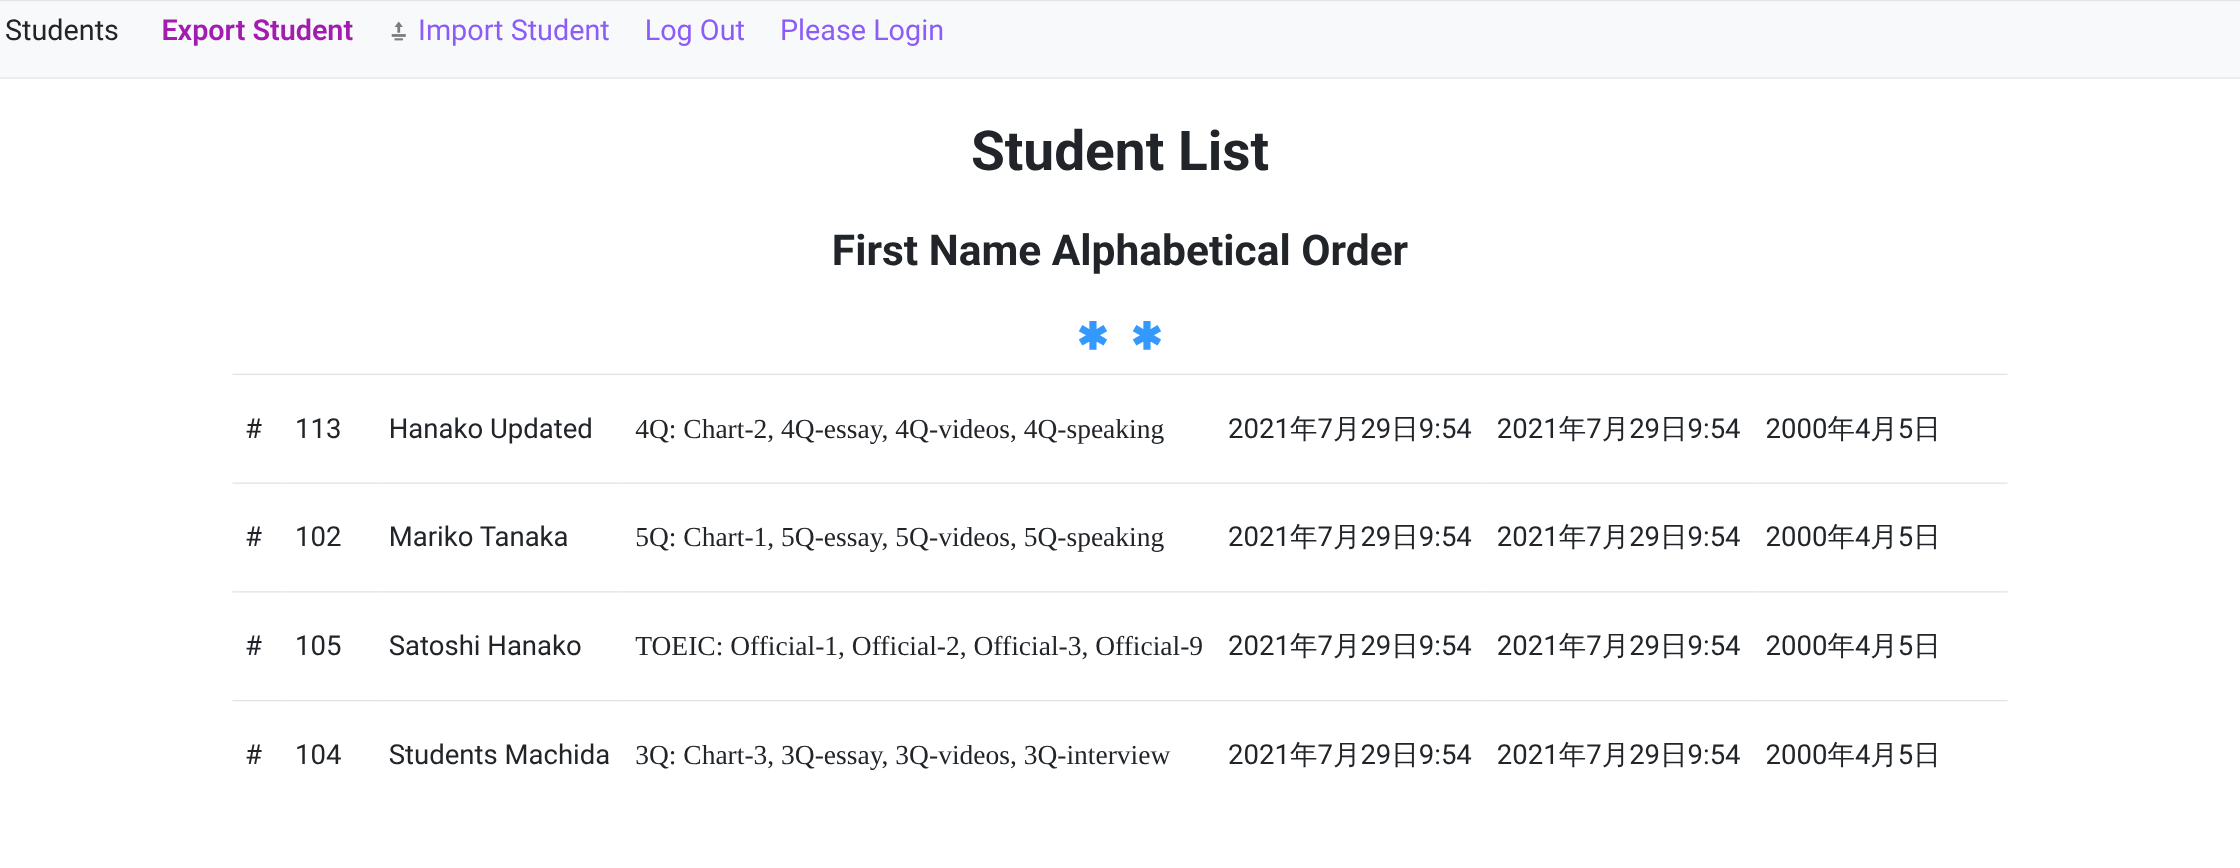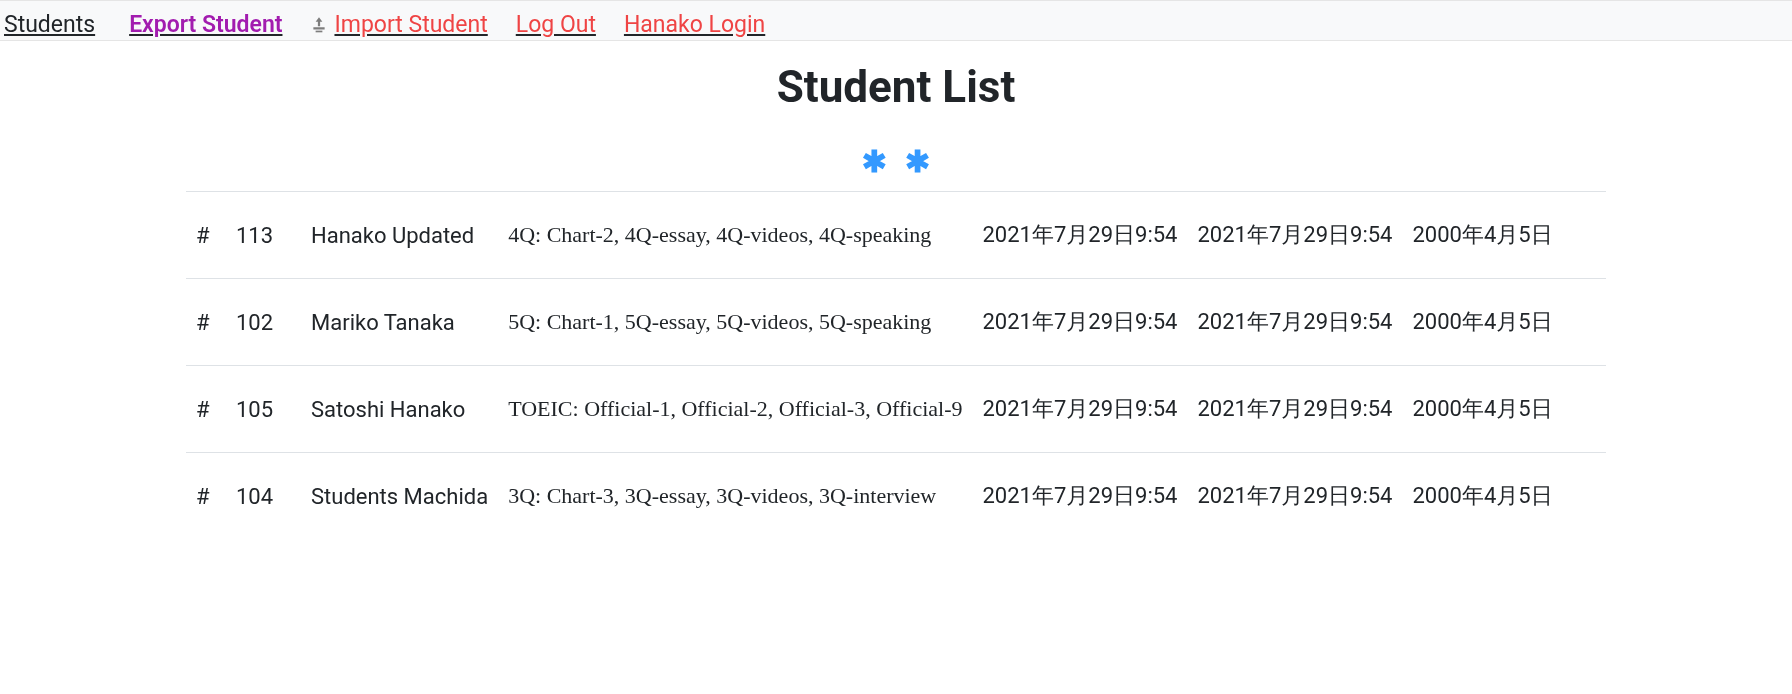--- a/index.html
+++ b/index.html
@@ -10,33 +10,32 @@
     body {
       font-family: "Segoe UI", -apple-system, BlinkMacSystemFont, Roboto, "Helvetica Neue", Arial, sans-serif;
       color: #212529;
       background: #fff;
       width: 1792px;
     }
     .navbar {
       background: #f8f9fa;
       border-top: 1px solid #e5e5e5;
       border-bottom: 1px solid #e5e5e5;
-      padding: 10px 0 2px 4px;
+      padding: 10px 0 24px 4px;
       display: flex;
       align-items: center;
       font-size: 23px;
-      text-decoration: underline;
     }
     .navbar-brand {
       color: #212529;
       padding-right: 20px;
       cursor: pointer;
     }
     .nav-link {
-      color: #ef4444;
+      color: #8b5cf6;
       padding: 0 14px;
       cursor: pointer;
       display: inline-flex;
       align-items: center;
     }
     .nav-link.active {
       color: #a21caf;
       font-weight: 600;
     }
     .nav-link .import-icon {
@@ -45,21 +44,21 @@
     }
     .container {
       max-width: 1460px;
       margin: 0 auto;
       padding: 0 20px;
     }
     .page-title {
       text-align: center;
       font-size: 44px;
       font-weight: 700;
-      margin-top: 20px;
+      margin-top: 32px;
     }
     .sort-title {
       text-align: center;
       font-size: 34px;
       font-weight: 700;
       margin-top: 34px;
     }
     .columns-row {
       text-align: center;
       font-size: 23px;
@@ -108,25 +107,26 @@
     <span class="import-icon">
       <svg width="18" height="18" viewBox="0 0 16 16" fill="#7d7d7d">
         <path d="M8 1 L5 5 L7 5 L7 9 L9 9 L9 5 L11 5 Z"></path>
         <rect x="3" y="10" width="10" height="2"></rect>
         <rect x="5" y="13" width="6" height="1.5"></rect>
       </svg>
     </span>
     <span>Import Student</span>
   </a>
   <a class="nav-link">Log Out</a>
-  <a class="nav-link">Hanako Login</a>
+  <a class="nav-link">Please Login</a>
 </nav>
 
 <div class="container">
   <h1 class="page-title">Student List</h1>
+  <h2 class="sort-title">First Name Alphabetical Order</h2>
   <div class="columns-row">
     <span class="asterisk">✱</span>
     <span class="asterisk">✱</span>
   </div>
 
   <table>
     <tbody id="tbody">
         <tr>
           <td class="col-hash">#</td>
           <td class="col-id">113</td>

